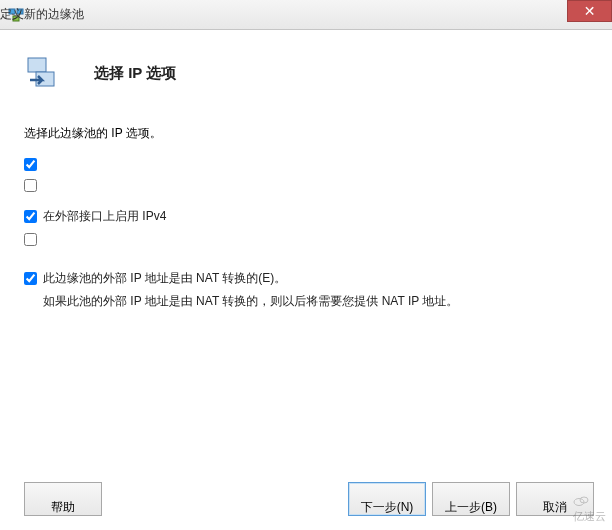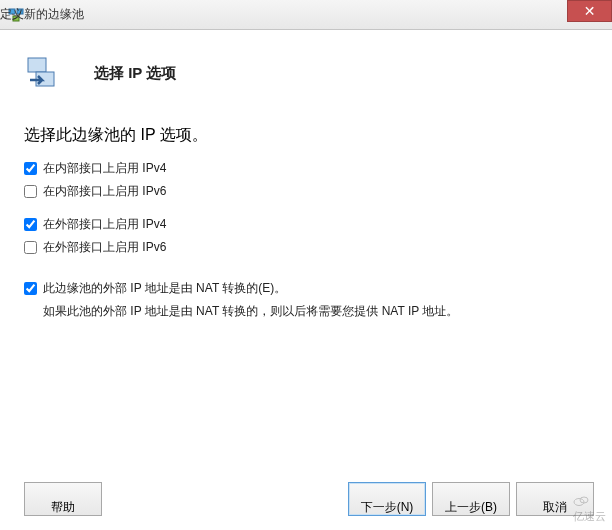--- a/index.html
+++ b/index.html
@@ -62,21 +62,21 @@
     flex-shrink: 0;
   }
   .header-row h1 {
     font-size: 15px;
     font-weight: bold;
     margin: 16px;
     color: #222;
   }
   .instruction {
     margin: 0 0 14px 0;
-    font-size: 16px;
+    font-size: 12px;
   }
   .option {
     display: flex;
     align-items: flex-start;
     margin: 0 0 6px 0;
   }
   .option input[type=checkbox] {
     margin: 2px 6px 0 0;
     width:13px; height:13px;
   }
@@ -153,36 +153,33 @@
         <path d="M6 26 L18 26 L14 22 M18 26 L14 30" fill="none" stroke="#2f5d93" stroke-width="2.5"></path>
       </svg>
     </span>
     <h1>选择 IP 选项</h1>
   </div>
 
   <p class="instruction">选择此边缘池的 IP 选项。</p>
 
   <div class="option">
     <input type="checkbox" id="cb1" checked="" style="">
-    <label for="cb1">在内部接口上启用 IPv4</label>
   </div>
   <div class="option">
     <input type="checkbox" id="cb2" style="">
-    <label for="cb2">在内部接口上启用 IPv6</label>
   </div>
 
   <div class="gap"></div>
 
   <div class="option">
     <input type="checkbox" id="cb3" checked="" style="">
     <label for="cb3">在外部接口上启用 IPv4</label>
   </div>
   <div class="option">
     <input type="checkbox" id="cb4" style="">
-    <label for="cb4">在外部接口上启用 IPv6</label>
   </div>
 
   <div class="gap-lg"></div>
 
   <div class="option">
     <input type="checkbox" id="cb5" checked="" style="">
     <label for="cb5">此边缘池的外部 IP 地址是由 NAT 转换的(E)。</label>
   </div>
   <div class="sub-note">如果此池的外部 IP 地址是由 NAT 转换的，则以后将需要您提供 NAT IP 地址。</div>
 </div>

